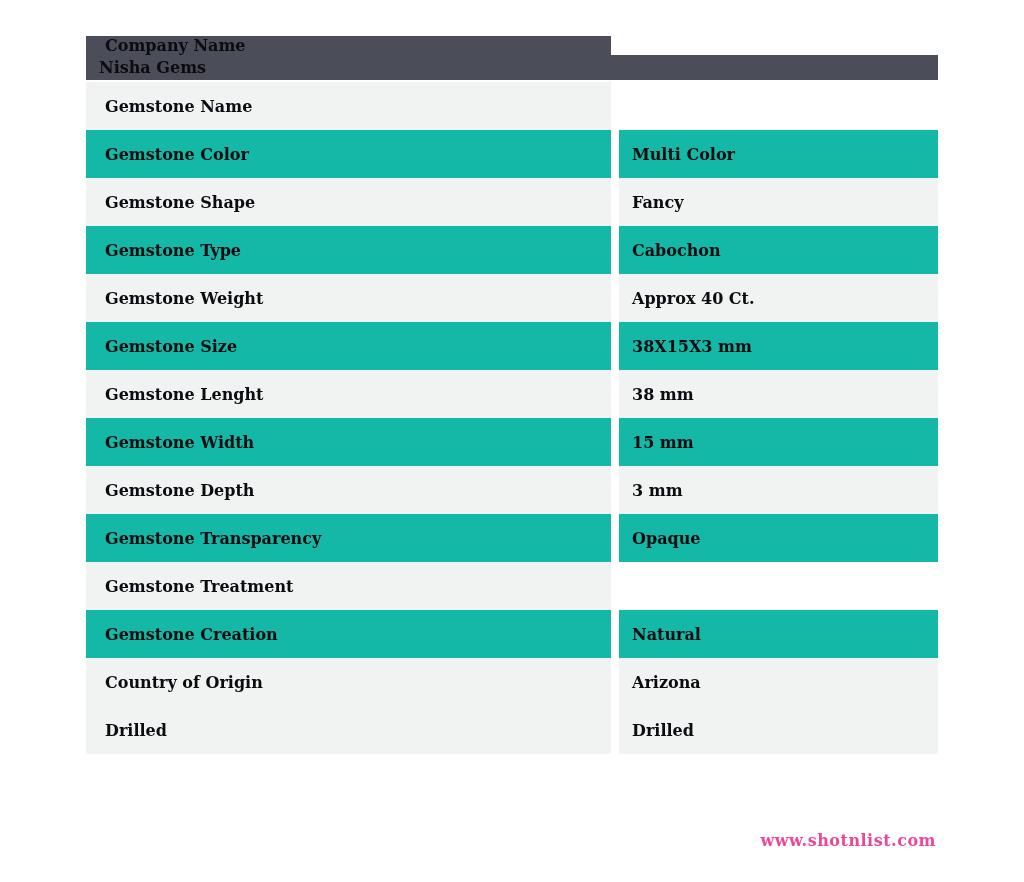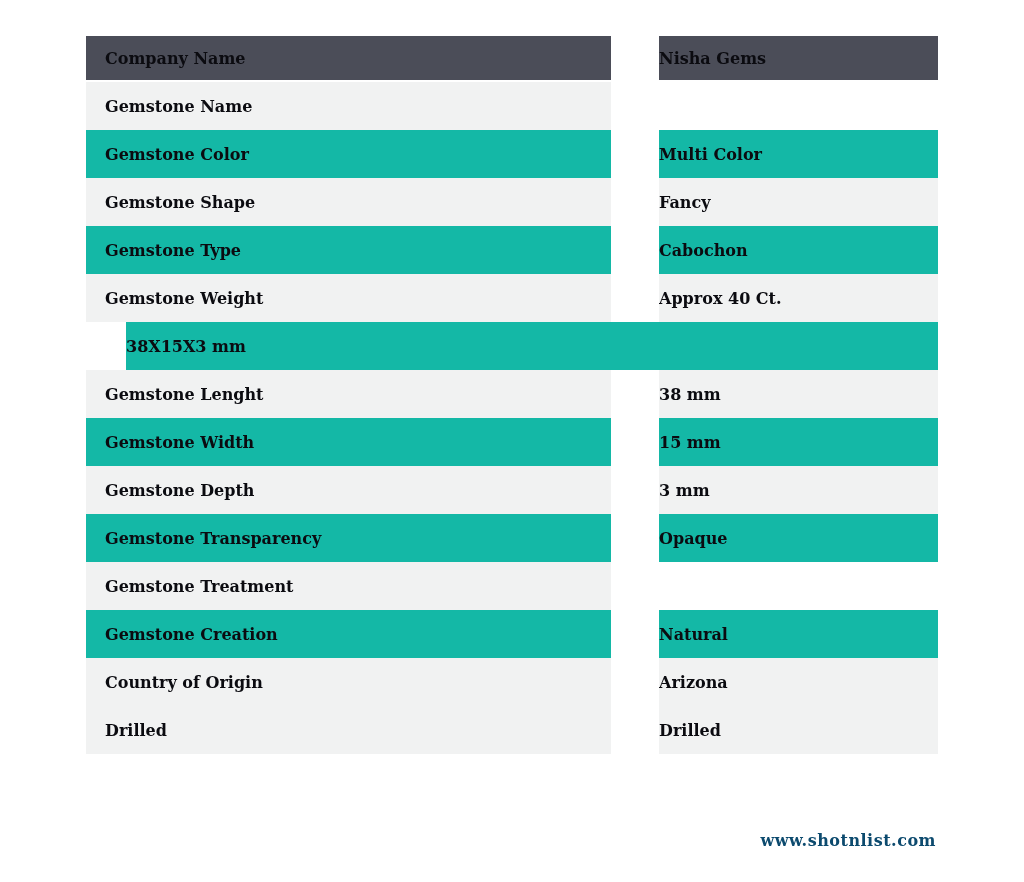--- a/index.html
+++ b/index.html
@@ -21,56 +21,57 @@
     width: 852px;
   }
   .trow {
     display: flex;
     column-gap: 8px;      
     height: 48px;
   }
   .trow.header {
     height: 44px;
     margin-bottom: 2px;   
+    flex-direction: column;
   }
   .cell {
     display: flex;
     align-items: center;
     font-weight: bold;
     font-size: 16px;
     color: #0b0b10;
     box-sizing: border-box;
     overflow: hidden;
     white-space: nowrap;
   }
   .cell.label {
     width: 525px;
     padding-left: 19px;
   }
   .cell.value {
     flex: 1;
-    margin-left: 40px;
+    padding-left: 13px;
   }
   .trow.header .cell {
     background: #4b4d58;
   }
   .trow.alt .cell {
     background: #f1f2f2;
   }
   .trow.plain .cell {
     background: #14b8a6;
   }
   .watermark {
     position: absolute;
     top: 831px;
     right: 88px;
     font-weight: bold;
     font-size: 16px;
     letter-spacing: 0.5px;
-    color: #0c4a6e;
+    color: #ec4899;
   }
 </style>
 </head>
 <body>
 
 <div class="spec-table">
   <div class="trow header">
     <div class="cell label">Company Name</div>
     <div class="cell value">Nisha Gems</div>
   </div>
@@ -88,20 +89,21 @@
       </div>
       <div class="trow plain">
         <div class="cell label">Gemstone Type</div>
         <div class="cell value">Cabochon</div>
       </div>
       <div class="trow alt">
         <div class="cell label">Gemstone Weight</div>
         <div class="cell value">Approx 40 Ct.</div>
       </div>
       <div class="trow plain">
+        <div class="cell label">Gemstone Size</div>
         <div class="cell value">38X15X3 mm</div>
       </div>
       <div class="trow alt">
         <div class="cell label">Gemstone Lenght</div>
         <div class="cell value">38 mm</div>
       </div>
       <div class="trow plain">
         <div class="cell label">Gemstone Width</div>
         <div class="cell value">15 mm</div>
       </div>

